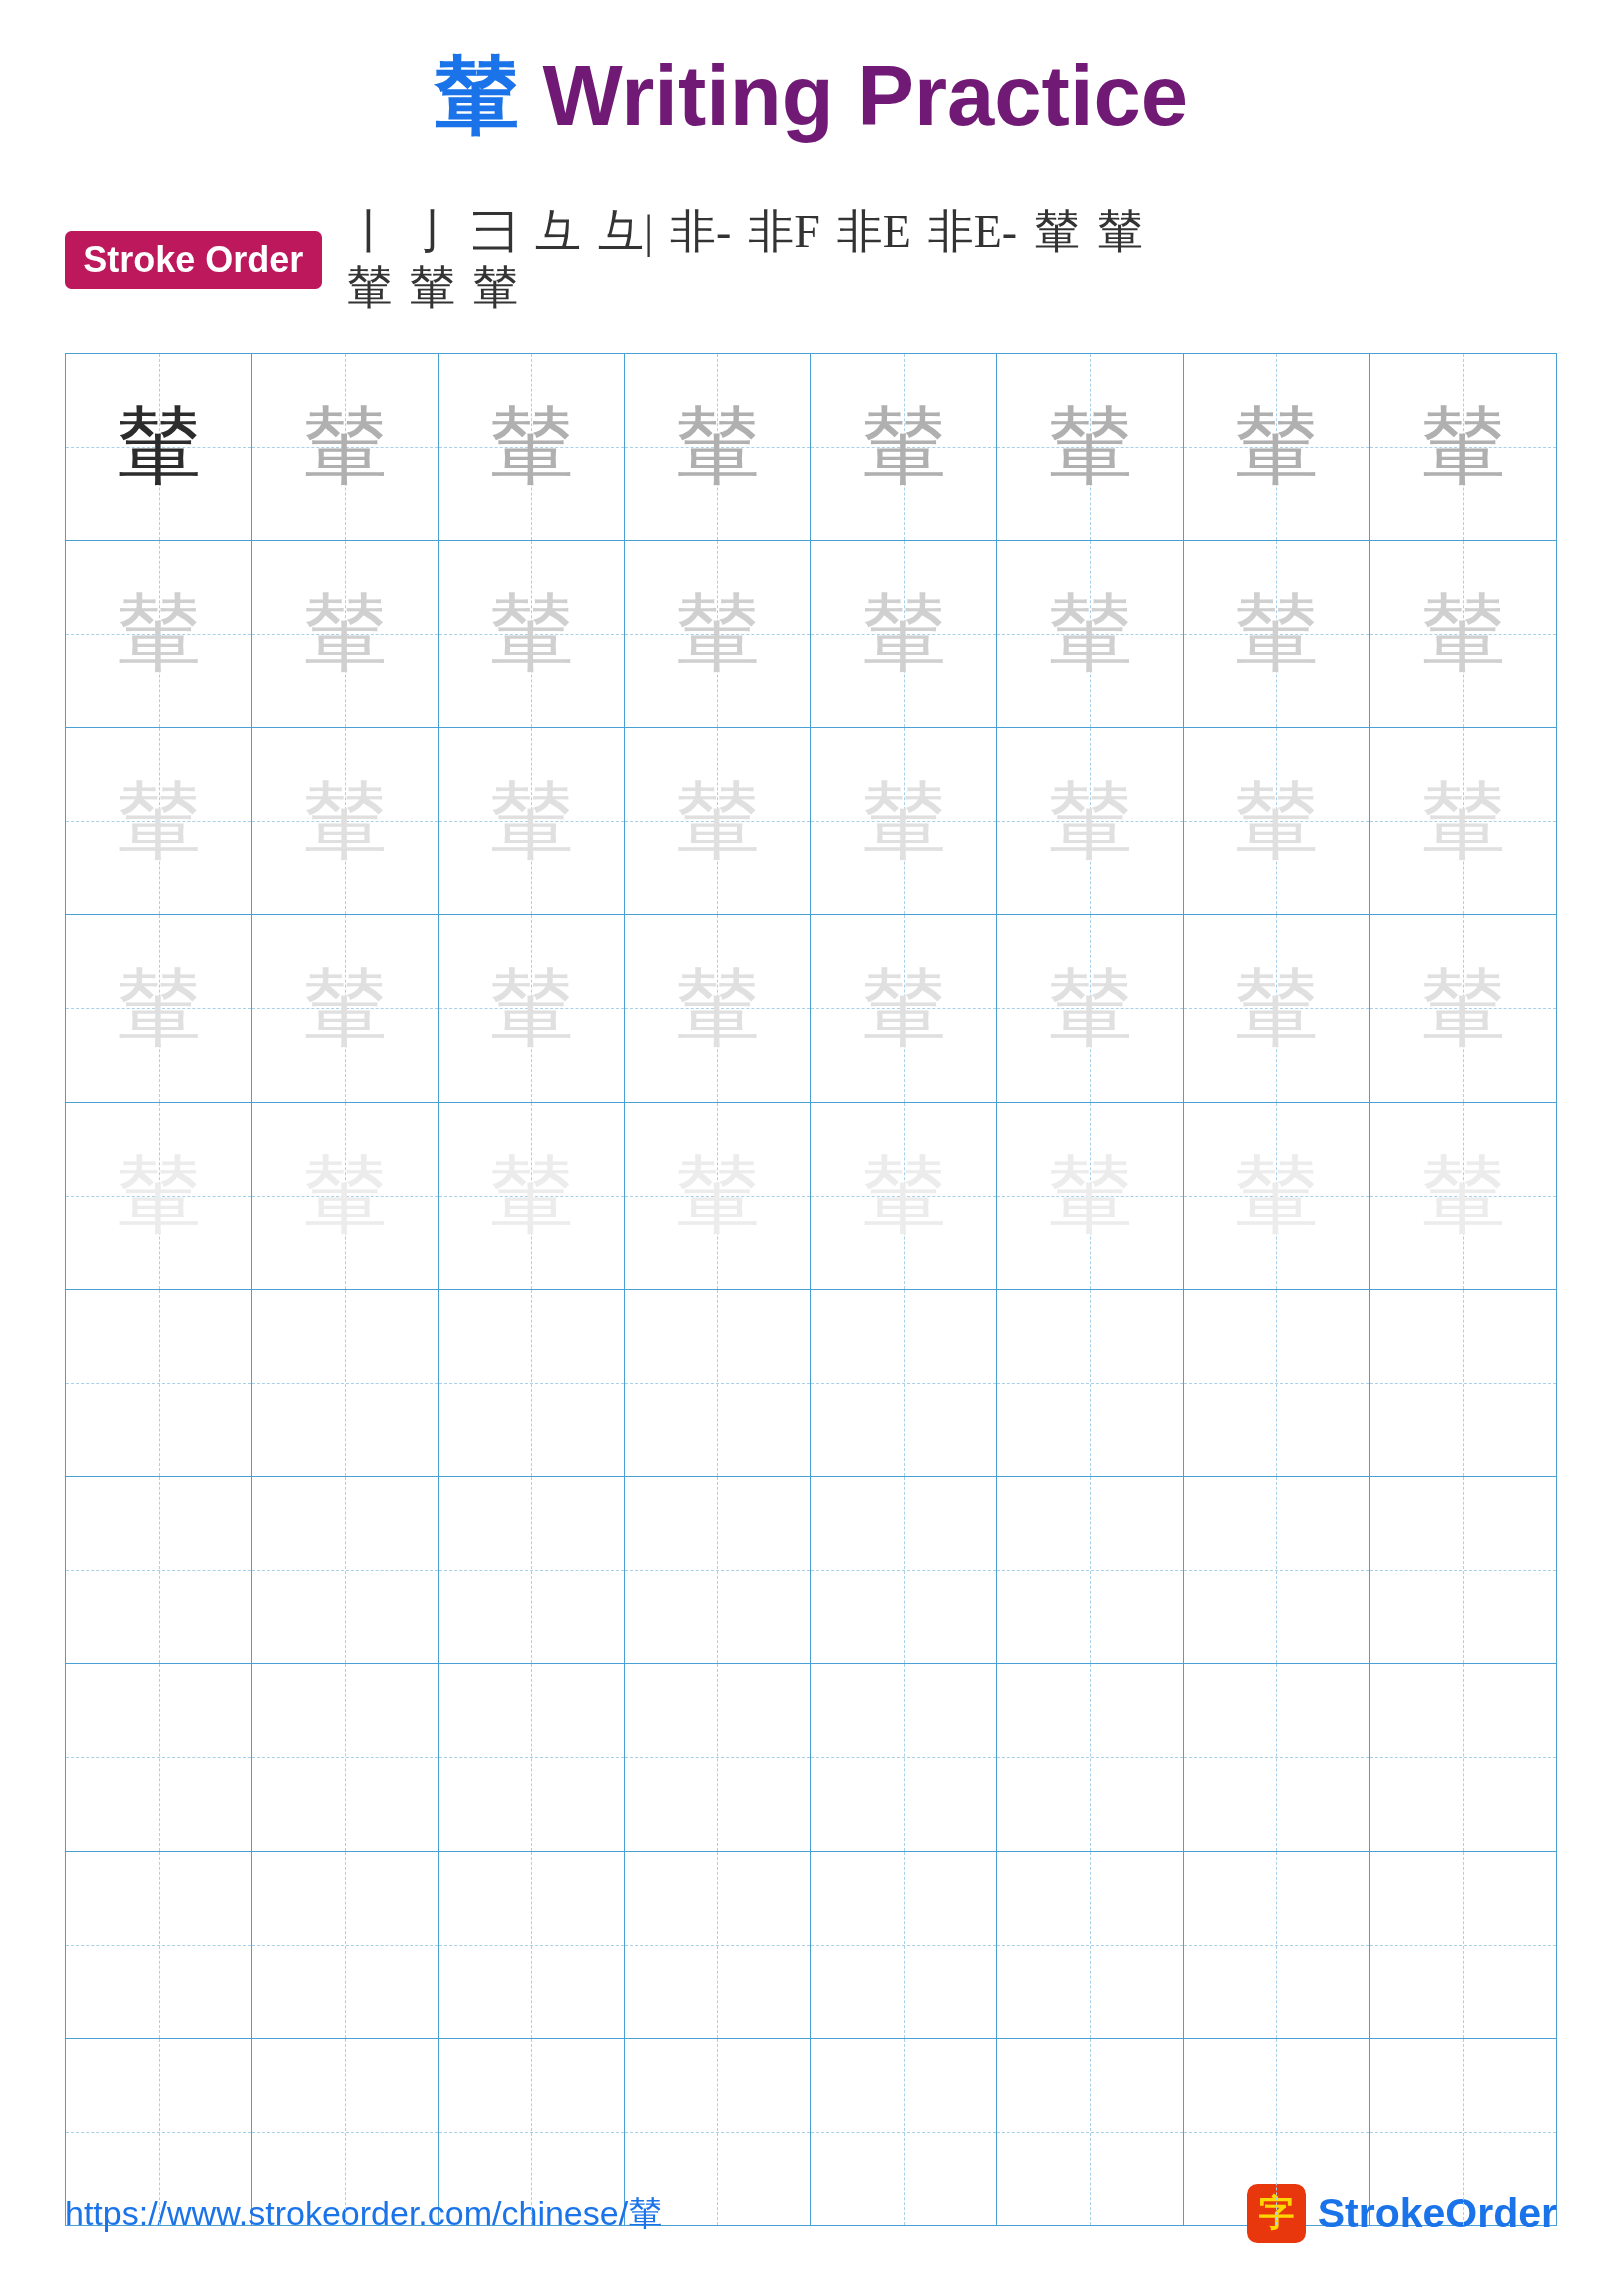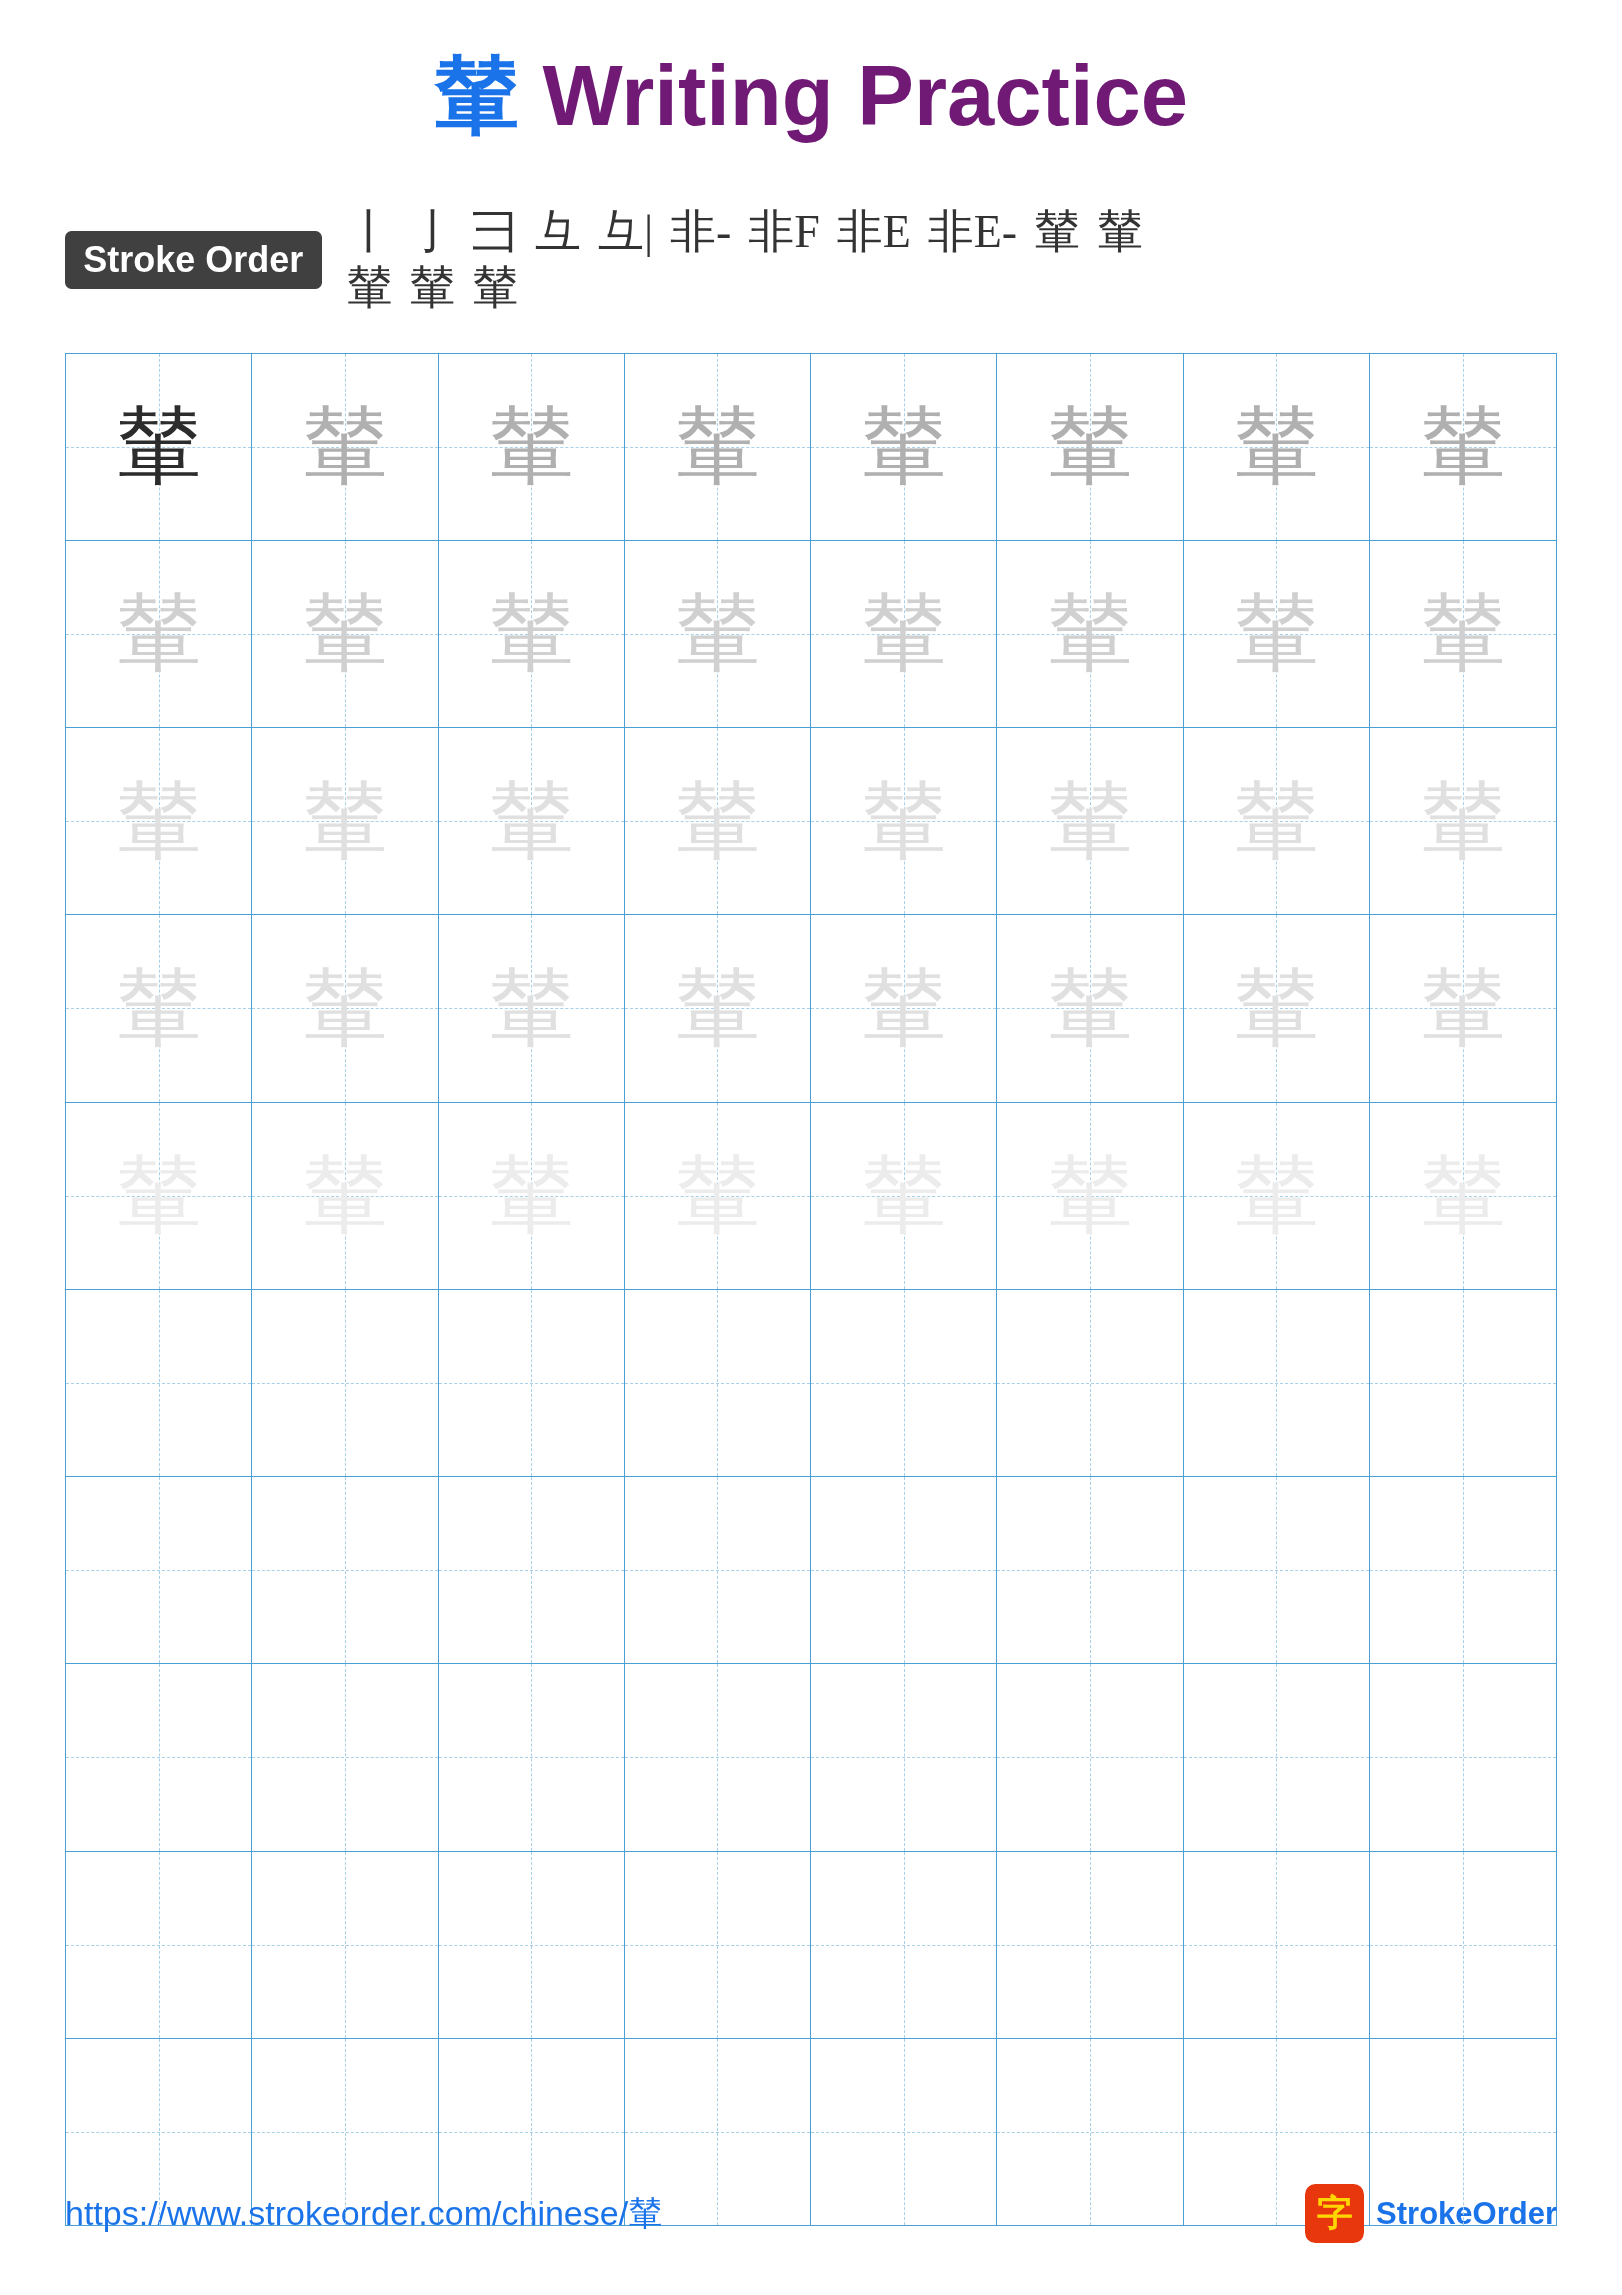--- a/index.html
+++ b/index.html
@@ -29,21 +29,21 @@
 
     .stroke-order-section {
       display: flex;
       align-items: flex-start;
       flex-wrap: wrap;
       margin-bottom: 39px;
       gap: 0;
     }
 
     .stroke-order-badge {
-      background: #404040;
+      background: #be185d;
       color: white;
       font-family: Arial, sans-serif;
       font-size: 36px;
       font-weight: bold;
       padding: 7.9px 18.3px;
       border-radius: 6.5px;
       white-space: nowrap;
       margin-right: 19.6px;
       align-self: center;
     }
@@ -169,21 +169,21 @@
       align-items: center;
       justify-content: center;
       color: #ffd700;
       font-size: 36px;
       font-family: serif;
       font-weight: bold;
     }
 
     .footer-brand-text {
       font-family: Arial, sans-serif;
-      font-size: 31px;
+      font-size: 41px;
       font-weight: bold;
       color: #1a1a1a;
     }
     .footer-brand-text span {
       color: #1a73e8;
     }
   </style>
 </head>
 <body>
 

